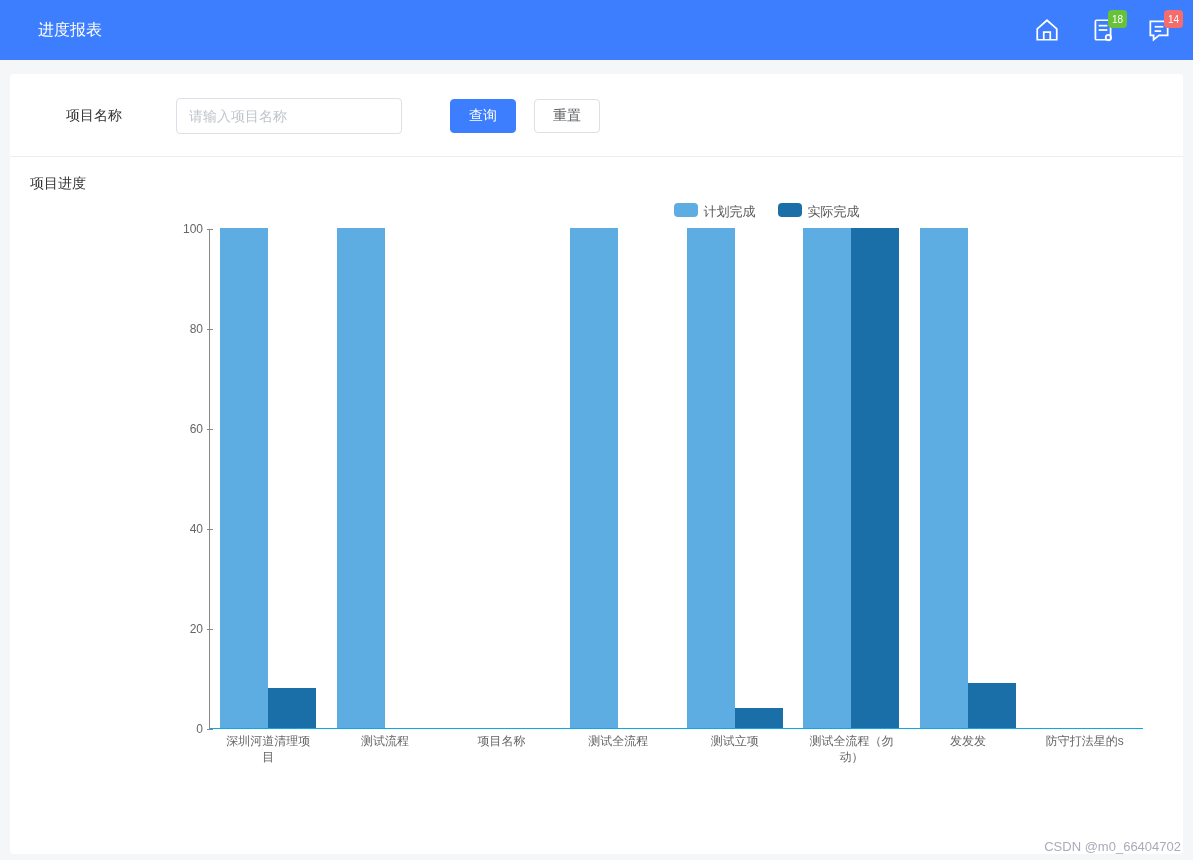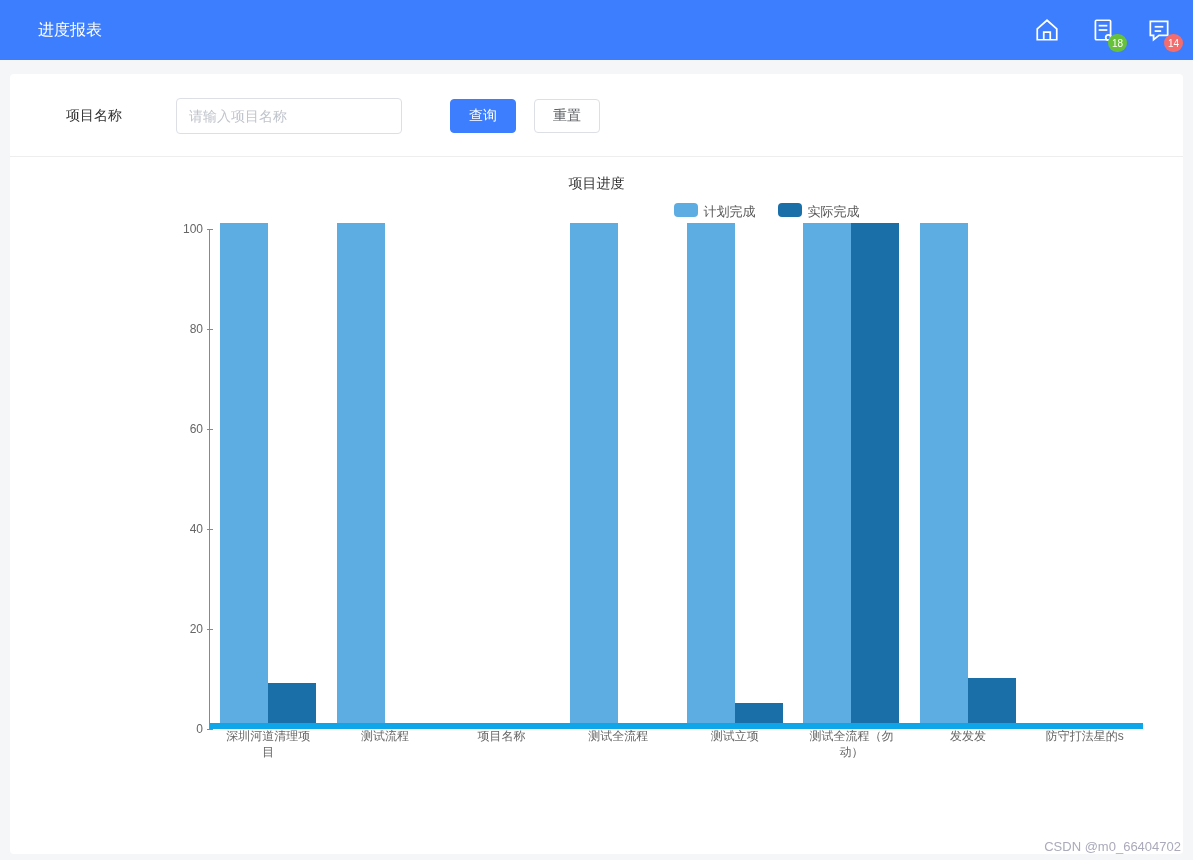--- a/index.html
+++ b/index.html
@@ -40,26 +40,25 @@
     .header-icon svg { width: 26px; height: 26px; stroke: #fff; fill: none; stroke-width: 1.6; }
     .badge {
       position: absolute;
       top: -6px;
       right: -10px;
       background: #67c23a;
       color: #fff;
       font-size: 10px;
       min-width: 18px;
       height: 18px;
-      border-radius: 9px;
+      border-radius: 4px;
       display: flex;
       align-items: center;
       justify-content: center;
       padding: 0 4px;
-      margin-top: 24px;
     }
     .badge.red { background: #f56c6c; }
     .main {
       background: #fff;
       margin: 14px 10px 0 10px;
       border-radius: 4px;
       padding: 0;
       height: 780px;
     }
     .filter-row {
@@ -97,21 +96,20 @@
     .btn.primary {
       background: #3d7eff;
       border-color: #3d7eff;
       color: #fff;
       margin-left: 30px;
     }
     .section-title {
       font-size: 14px;
       color: #333;
       padding: 18px 20px 0 20px;
-      text-align: center;
     }
     .chart-outer {
       padding: 0 20px;
     }
     .legend {
       display: flex;
       justify-content: center;
       gap: 22px;
       padding: 10px 0 8px 0;
       font-size: 13px;
@@ -147,21 +145,21 @@
       position: absolute;
       right: -4px;
       width: 6px;
       height: 1px;
       background: #888;
     }
     .plot-area {
       position: relative;
       flex: 1;
       height: 500px;
-      border-bottom: 6px solid #0ea5e9;
+      border-bottom: 1px solid #0ea5e9;
       display: flex;
     }
     .cat-group {
       flex: 1;
       position: relative;
       display: flex;
       justify-content: center;
       align-items: flex-end;
       gap: 0;
     }

